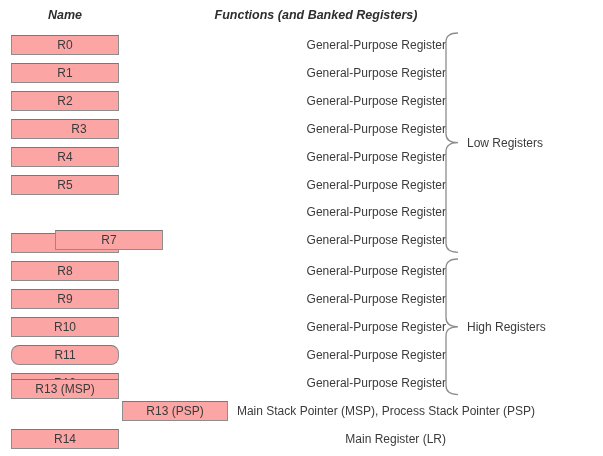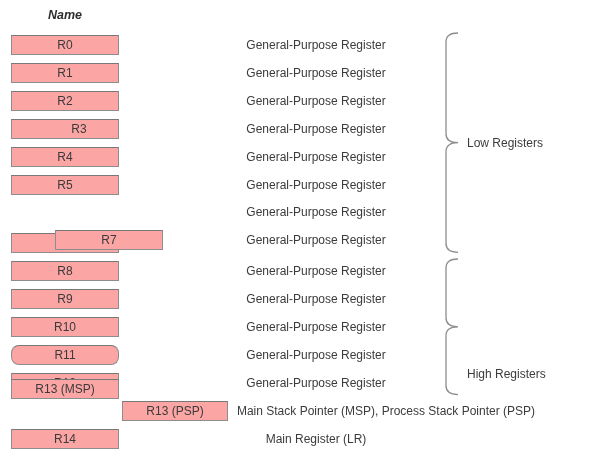--- a/index.html
+++ b/index.html
@@ -68,21 +68,21 @@
 
   
   .fn-text {
     position: absolute;
     left: 186px;
     width: 260px;
     height: 20px;
     line-height: 20px;
     font-size: 12px;
     color: #3b3b3b;
-    text-align: center;
+    text-align: right;
     white-space: nowrap;
   }
   .fn-text.wide {
     left: 186px;
     width: 400px;
     text-align: center;
   }
 
   
   .brace-svg {
@@ -102,20 +102,21 @@
     line-height: 14px;
   }
 </style>
 </head>
 <body>
 
 <div id="diagram">
 
   <div class="col-header" id="header-name">Name</div>
 
+  <div class="col-header" id="header-functions">Functions (and Banked Registers)</div>
 
   <div id="rows-layer">
       <div class="reg-box" style="top: 35px;">R0</div>
       <div class="fn-text" style="top: 35px;">General-Purpose Register</div>
       <div class="reg-box" style="top: 62.9px;">R1</div>
       <div class="fn-text" style="top: 62.9px;">General-Purpose Register</div>
       <div class="reg-box" style="top: 90.8px;">R2</div>
       <div class="fn-text" style="top: 90.8px;">General-Purpose Register</div>
       <div class="reg-box" style="top: 118.7px; padding-left: 28px;">R3</div>
       <div class="fn-text" style="top: 118.7px;">General-Purpose Register</div>
@@ -144,16 +145,16 @@
       <div class="fn-text" style="top: 428.6px;">Main Register (LR)</div>
     </div>
   <div id="braces-layer">
       <svg class="brace-svg" width="20" height="219.29999999999998" viewBox="0 0 20 219.29999999999998" style="left: 446px; top: 33px;">
         <path class="brace-path" d="M 12 0 Q 0 0 0 9 L 0 100.64999999999999 Q 0 109.64999999999999 12 109.64999999999999 Q 0 109.64999999999999 0 118.64999999999999 L 0 210.29999999999998 Q 0 219.29999999999998 12 219.29999999999998"></path>
       </svg>
       <div class="group-label" style="left: 467px; top: 135.65px;">Low Registers</div>
       <svg class="brace-svg" width="20" height="135.59999999999997" viewBox="0 0 20 135.59999999999997" style="left: 446px; top: 259.2px;">
         <path class="brace-path" d="M 12 0 Q 0 0 0 9 L 0 58.79999999999998 Q 0 67.79999999999998 12 67.79999999999998 Q 0 67.79999999999998 0 76.79999999999998 L 0 126.59999999999997 Q 0 135.59999999999997 12 135.59999999999997"></path>
       </svg>
-      <div class="group-label" style="left: 467px; top: 320px; margin-top: 47px;">High Registers</div>
+      <div class="group-label" style="left: 467px; top: 320px;">High Registers</div>
     </div>
 
 </div>
 
 </body></html>

